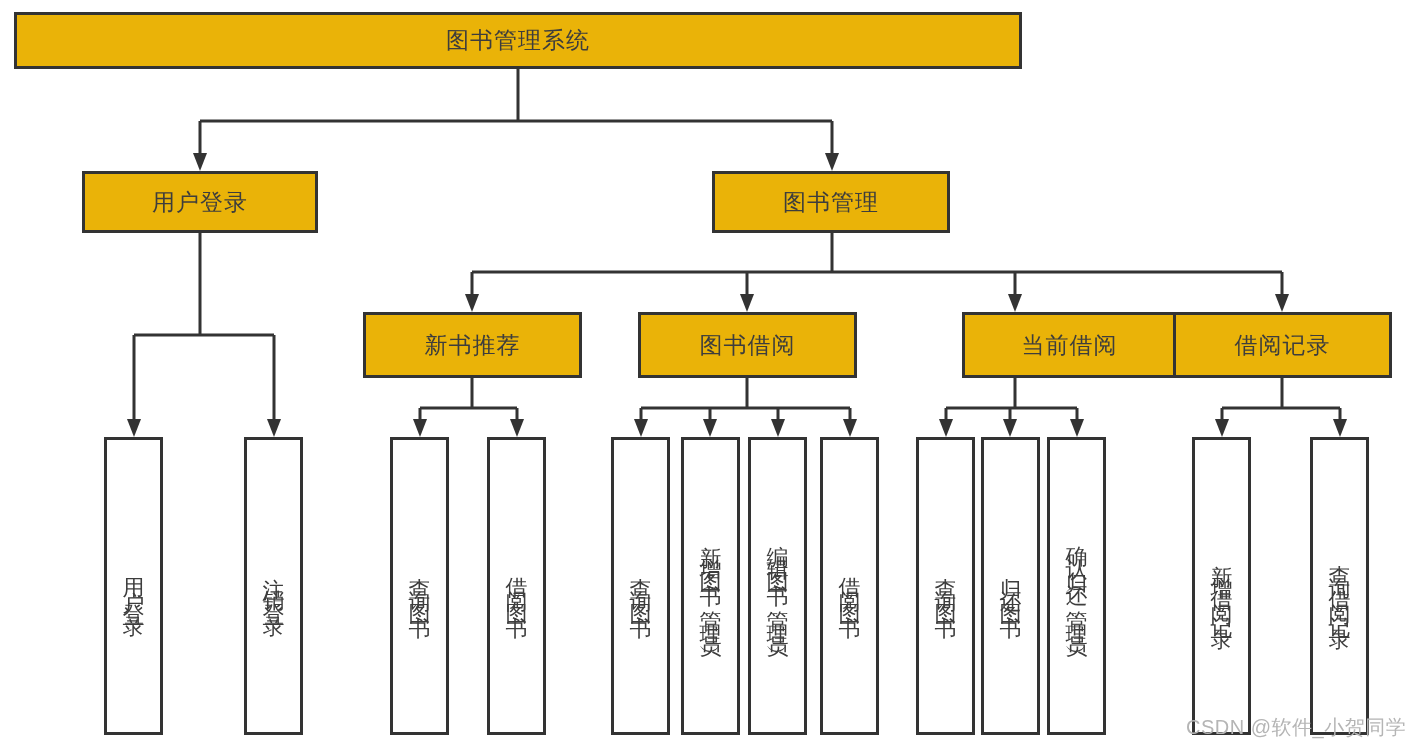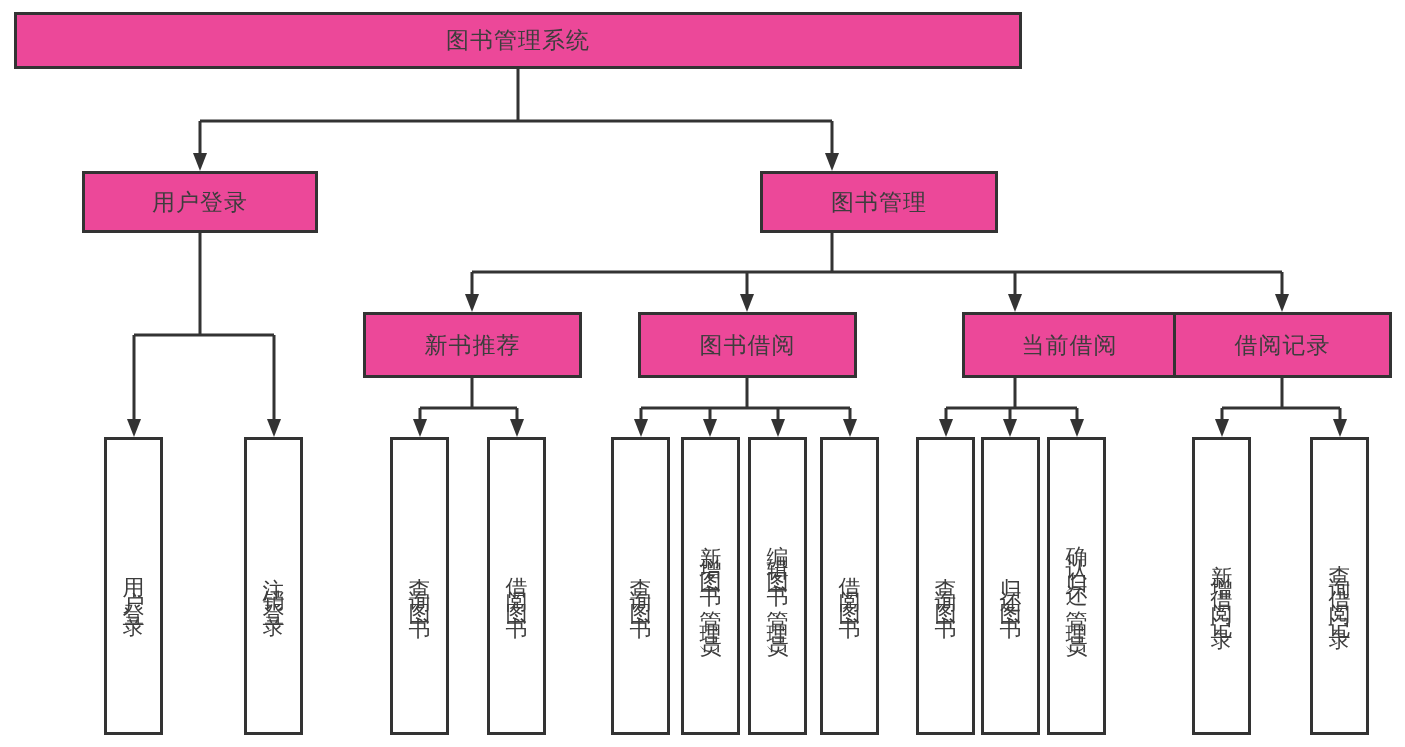--- a/index.html
+++ b/index.html
@@ -15,21 +15,21 @@
     width:1405px;height:747px;
     background:var(--bg);
     overflow:hidden;
   }
   #connectors{position:absolute;left:0;top:0;width:1405px;height:747px;}
   #connectors path{stroke:var(--line);stroke-width:3;fill:none;}
   #connectors polygon{fill:var(--line);stroke:none;}
   .hbox{
     position:absolute;
     border:3px solid var(--line);
-    background:#ec4899;
+    background:#eab308;
     display:flex;align-items:center;justify-content:center;
     color:var(--text);
     font-size:23px;
     letter-spacing:1px;
     box-sizing:border-box;
   }
   .vbox{
     position:absolute;
     border:3px solid var(--line);
     background:#fff;
@@ -51,21 +51,21 @@
     left:1186px;top:714px;
     font-size:20px;
     color:var(--wm);
     letter-spacing:0.5px;
     z-index:5;
     white-space:nowrap;
   }
   
   .b-root{left:14px;top:12px;width:1008px;height:57px;}
   .b-user{left:82px;top:171px;width:236px;height:62px;}
-  .b-mgmt{left:712px;top:171px;width:238px;height:62px;margin-left:48px;}
+  .b-mgmt{left:712px;top:171px;width:238px;height:62px;}
   .b-newrec{left:363px;top:312px;width:219px;height:66px;}
   .b-borrow{left:638px;top:312px;width:219px;height:66px;}
   .b-current{left:962px;top:312px;width:215px;height:66px;}
   .b-record{left:1173px;top:312px;width:219px;height:66px;align-items:center;}
   .v-ul-login{left:104px;}
   .v-ul-logout{left:244px;}
   .v-nb-query{left:390px;}
   .v-nb-borrow{left:487px;}
   .v-bb-query{left:611px;}
   .v-bb-add{left:681px;}
@@ -193,13 +193,14 @@
     <span>确认归还（管理员）</span>
   </div>
 
   <div class="vbox v-br-add">
     <span>新增借阅记录</span>
   </div>
   <div class="vbox v-br-query">
     <span>查询借阅记录</span>
   </div>
 
+  <div class="watermark">CSDN @软件_小贺同学</div>
 </div>
 
 </body></html>

